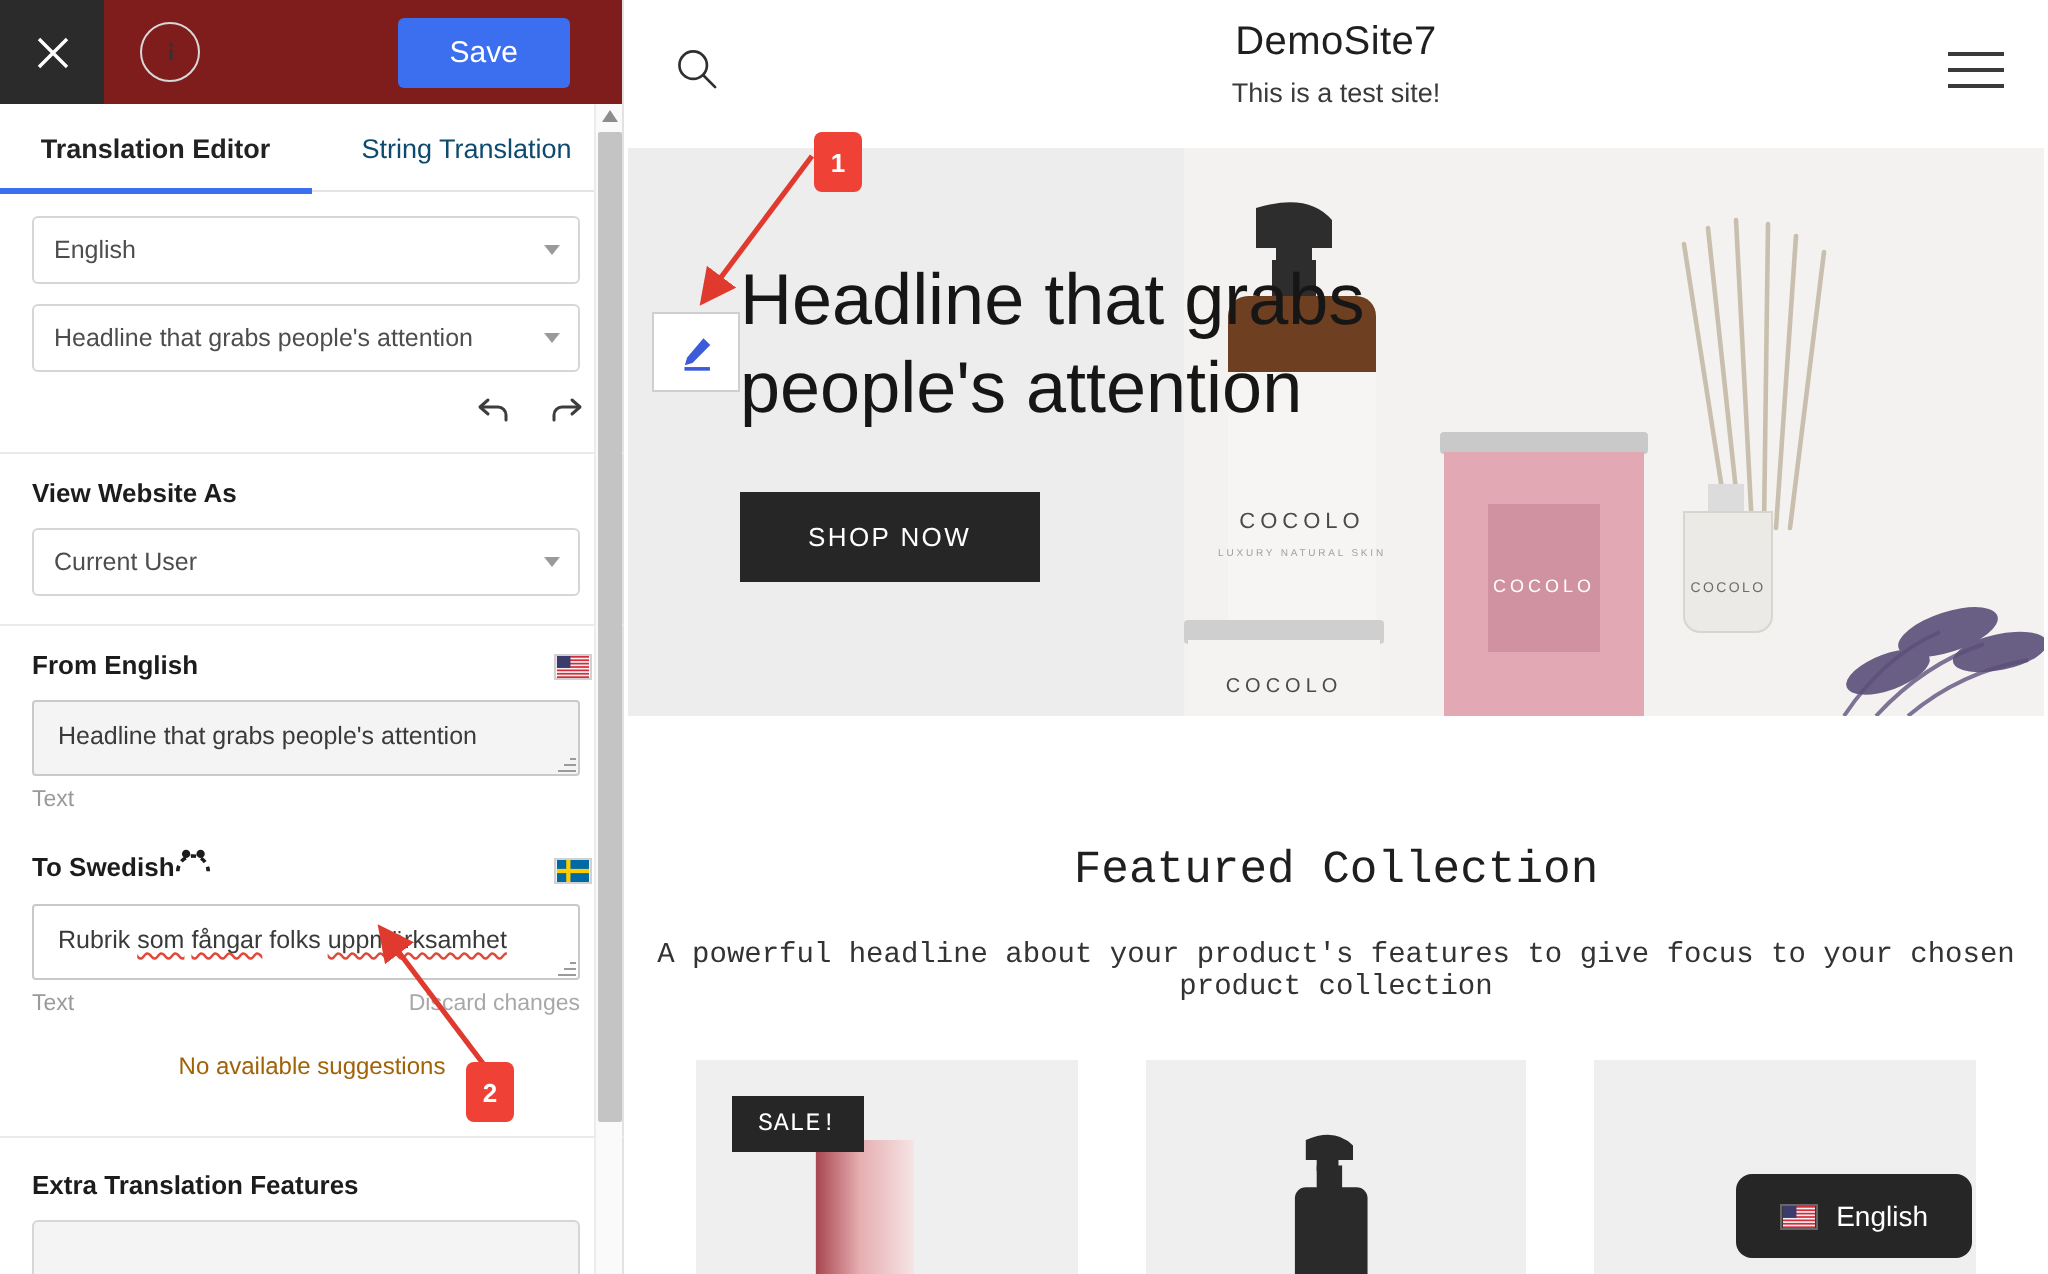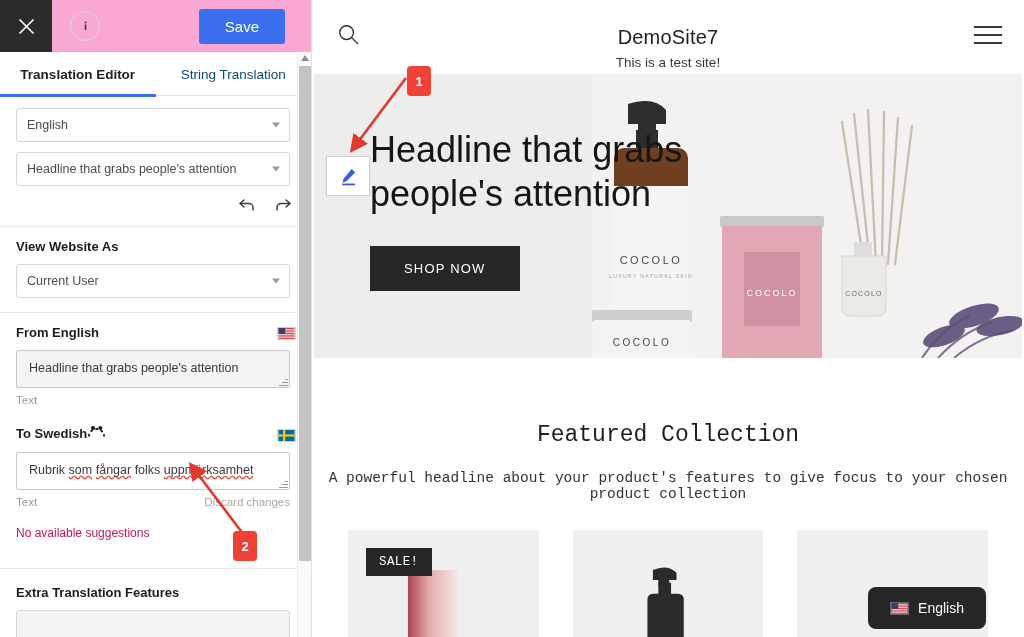--- a/index.html
+++ b/index.html
@@ -9,21 +9,21 @@
     font-family: "Liberation Sans", sans-serif;
     background: #ffffff;
     color: #222;
   }
   #app { position: relative; width: 1024px; height: 637px; display: flex; }
 
   
   .panel { position: relative; width: 312px; height: 637px; background:#fff;
            border-right: 1px solid #e2e2e2; flex: 0 0 312px; }
 
-  .panel-topbar { position: relative; height: 52px; display:flex; align-items:center; background:#f9a8d4; }
+  .panel-topbar { position: relative; height: 52px; display:flex; align-items:center; background:#7f1d1d; }
   .close-btn { width: 52px; height: 52px; background:#2b2b2b; display:flex;
                align-items:center; justify-content:center; cursor:pointer; flex:0 0 52px; }
   .close-btn svg { display:block; }
   .info-btn { width: 30px; height: 30px; margin-left: 18px; border:1px solid #d8d8d8;
               border-radius:50%; display:flex; align-items:center; justify-content:center;
               cursor:pointer; color:#333; font-size:16px; }
   .topbar-spacer { flex: 1 1 auto; }
   .save-btn { background:#3c6ef0; color:#fff; font-size:15px; border:none; border-radius:3px;
               padding: 9px 26px; margin-right: 26px; cursor:pointer;
               font-family:"Liberation Sans", sans-serif; }
@@ -60,39 +60,39 @@
         font-family:"Liberation Sans", sans-serif; line-height:1.2; }
   .ta.src { background:#f4f4f4; }
   .ta.dst { background:#fff; }
   .resize-grip { position:absolute; right:2px; bottom:2px; width:9px; height:9px;
                  cursor:nwse-resize; }
   .resize-grip i { position:absolute; right:0; background:#9b9b9b; height:1px; display:block; }
   .meta-row { display:flex; justify-content:space-between; align-items:center;
               width:274px; margin-top:6px; }
   .meta { font-size:11.5px; color:#9a9a9a; }
   .discard { font-size:11.5px; color:#a8a8a8; cursor:pointer; }
-  .nosugg { font-size:12px; color:#be185d; margin-top:18px; }
+  .nosugg { font-size:12px; color:#a16207; margin-top:18px;text-align:center; }
 
   .misspell { text-decoration: underline wavy #e04a3c; text-decoration-skip-ink:none; }
 
   
   .sb-track { position:absolute; right:0; top:52px; width:14px; height:585px;
               background:#fafafa; border-left:1px solid #ececec; }
   .sb-arrow { position:absolute; top:0; left:0; width:14px; height:12px;
               display:flex; align-items:center; justify-content:center; }
   .sb-thumb { position:absolute; left:1px; top:14px; width:12px; height:495px;
               background:#c4c4c4; border-radius:1px; cursor:pointer; }
 
   
   .site { position:relative; flex:1 1 auto; height:637px; background:#fff; overflow:hidden; }
 
   .site-header { position:relative; height:74px; background:#fff; display:flex;
                  align-items:flex-start; }
   .search-ic { position:absolute; left:26px; top:24px; cursor:pointer; }
-  .brand { width:100%; text-align:center; padding-top:26px; }
+  .brand { width:100%; text-align:center; padding-top:10px; }
   .brand-title { font-size:20px; color:#1f1f1f; letter-spacing:.2px; }
   .brand-sub { font-size:13.5px; color:#3a3a3a; margin-top:6px; }
   .hamburger { position:absolute; right:22px; top:26px; width:28px; cursor:pointer; }
   .hamburger i { display:block; height:2px; background:#3a3a3a; margin-bottom:6px; }
   .hamburger i:last-child { margin-bottom:0; }
 
   
   .hero { position:relative; margin: 0 2px 0 2px; height:284px; background:#ededed; overflow:hidden; }
   .hero-photo { position:absolute; right:0; top:0; width:430px; height:284px;
                 background:#f2f1ef; overflow:hidden; }

